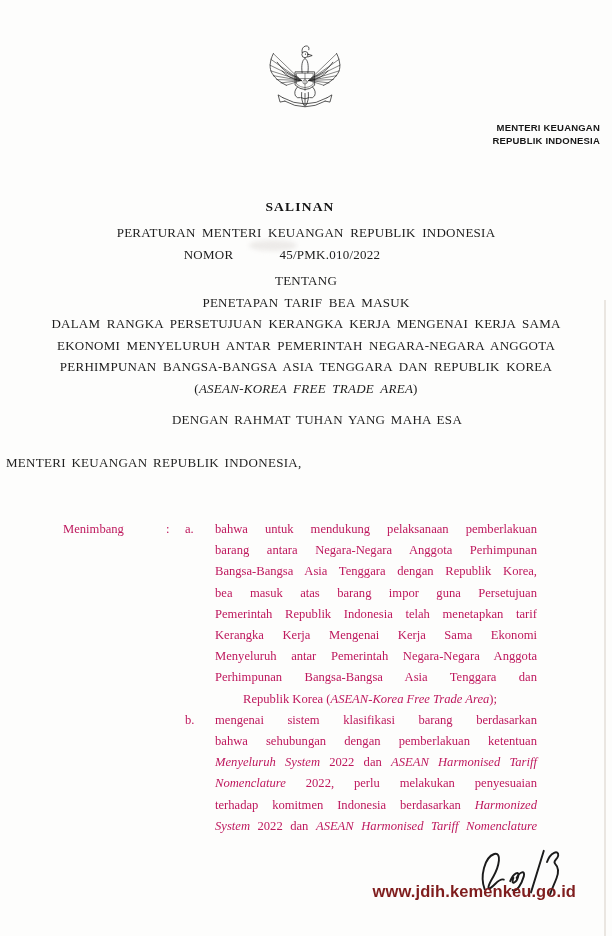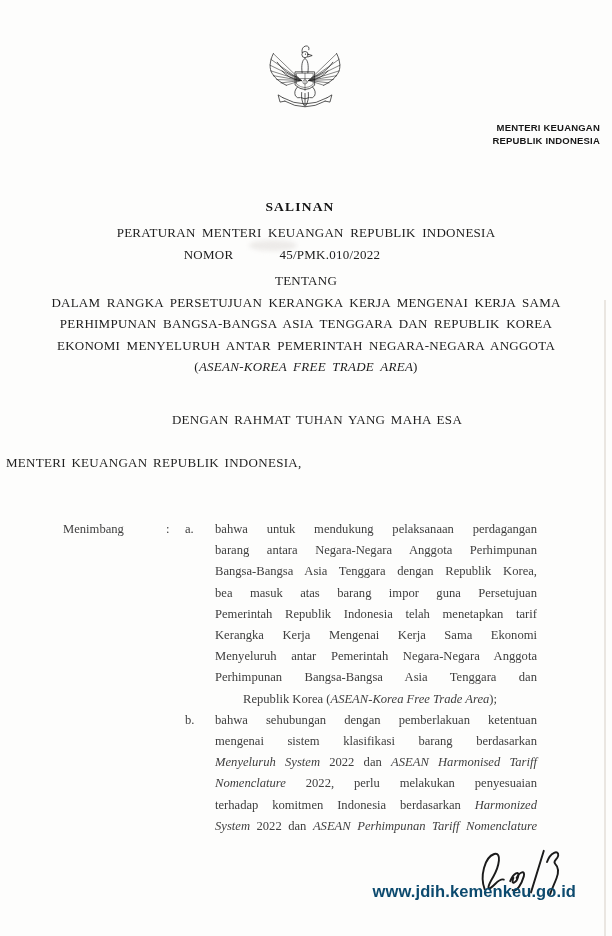--- a/index.html
+++ b/index.html
@@ -26,21 +26,21 @@
   .nomor-line{transform:translateX(-24px);}
   .nomor-gap{display:inline-block;width:46px;}
   .tentang{margin-top:5px;}
   .it{font-style:italic;}
   .invocation{position:absolute;left:17px;top:412px;width:600px;text-align:center;
     font-size:13px;letter-spacing:.3px;word-spacing:2px;}
   .authority{position:absolute;left:6px;top:455px;width:600px;text-align:left;
     font-size:13px;letter-spacing:.3px;word-spacing:2px;}
   
   .considerations{position:absolute;left:63px;top:519px;width:474px;
-    font-size:12.6px;line-height:21.2px;color:#404040;}
+    font-size:12.6px;line-height:21.2px;color:#be185d;}
   .m-label{position:absolute;left:0;top:0;}
   .m-colon{position:absolute;left:103px;top:0;}
   .items{margin-left:122px;}
   .item{display:flex;}
   .letter{width:30px;flex:none;}
   .lines{flex:1;min-width:0;}
   .jline{text-align:justify;text-align-last:justify;}
   .jline.end{text-align-last:left;margin-left:28px;}
   
   .signature{position:absolute;left:466px;top:846px;width:110px;height:52px;}
@@ -122,66 +122,67 @@
   </div>
 
   <div class="salinan">SALINAN</div>
 
   <div class="titleblock">
     <div class="t-line">PERATURAN MENTERI KEUANGAN REPUBLIK INDONESIA</div>
     <div class="t-line nomor-line">
       <span>NOMOR</span><span class="nomor-gap"></span><span>45/PMK.010/2022</span>
     </div>
     <div class="t-line tentang">TENTANG</div>
+    <div class="t-line">PENETAPAN TARIF BEA MASUK</div>
     <div class="t-line">DALAM RANGKA PERSETUJUAN KERANGKA KERJA MENGENAI KERJA SAMA</div>
+    <div class="t-line">EKONOMI MENYELURUH ANTAR PEMERINTAH NEGARA-NEGARA ANGGOTA</div>
     <div class="t-line">PERHIMPUNAN BANGSA-BANGSA ASIA TENGGARA DAN REPUBLIK KOREA</div>
-    <div class="t-line">EKONOMI MENYELURUH ANTAR PEMERINTAH NEGARA-NEGARA ANGGOTA</div>
     <div class="t-line"><span>(</span><span class="it">ASEAN-KOREA FREE TRADE AREA</span><span>)</span></div>
   </div>
 
   <div class="invocation">DENGAN RAHMAT TUHAN YANG MAHA ESA</div>
   <div class="authority">MENTERI KEUANGAN REPUBLIK INDONESIA,</div>
 
   <div class="considerations">
     <div class="m-label">Menimbang</div>
     <div class="m-colon">:</div>
     <div class="items">
       <div class="item">
         <div class="letter">a.</div>
         <div class="lines">
-          <div class="jline"><span>bahwa untuk mendukung pelaksanaan perdagangan</span></div>
+          <div class="jline"><span>bahwa untuk mendukung pelaksanaan pemberlakuan</span></div>
           <div class="jline"><span>barang antara Negara-Negara Anggota Perhimpunan</span></div>
           <div class="jline"><span>Bangsa-Bangsa Asia Tenggara dengan Republik Korea,</span></div>
           <div class="jline"><span>bea masuk atas barang impor guna Persetujuan</span></div>
           <div class="jline"><span>Pemerintah Republik Indonesia telah menetapkan tarif</span></div>
           <div class="jline"><span>Kerangka Kerja Mengenai Kerja Sama Ekonomi</span></div>
           <div class="jline"><span>Menyeluruh antar Pemerintah Negara-Negara Anggota</span></div>
           <div class="jline"><span>Perhimpunan Bangsa-Bangsa Asia Tenggara dan</span></div>
           <div class="jline end"><span>Republik Korea (</span><span class="it">ASEAN-Korea Free Trade Area</span><span>);</span></div>
         </div>
       </div>
       <div class="item">
         <div class="letter">b.</div>
         <div class="lines">
+          <div class="jline"><span>mengenai sistem klasifikasi barang berdasarkan</span></div>
           <div class="jline"><span>bahwa sehubungan dengan pemberlakuan ketentuan</span></div>
-          <div class="jline"><span>mengenai sistem klasifikasi barang berdasarkan</span></div>
           <div class="jline"><span class="it">Menyeluruh System</span><span> 2022 dan </span><span class="it">ASEAN Harmonised Tariff</span></div>
           <div class="jline"><span class="it">Nomenclature</span><span> 2022, perlu melakukan penyesuaian</span></div>
           <div class="jline"><span>terhadap komitmen Indonesia berdasarkan </span><span class="it">Harmonized</span></div>
-          <div class="jline"><span class="it">System</span><span> 2022 dan </span><span class="it">ASEAN Perhimpunan Tariff Nomenclature</span></div>
+          <div class="jline"><span class="it">System</span><span> 2022 dan </span><span class="it">ASEAN Harmonised Tariff Nomenclature</span></div>
         </div>
       </div>
     </div>
   </div>
 
   <svg class="signature" viewBox="0 0 135 65">
     <g class="ink" stroke-width="2.4">
       <path d="M22,54 C16,38 22,14 34,10 C44,7 40,26 33,38 C27,48 24,56 30,52 C36,48 40,40 46,42"></path>
       <path d="M54,44 C58,34 66,30 64,38 C62,46 54,50 58,40"></path>
       <path d="M62,40 C66,32 73,30 71,38 C68,48 62,58 57,55"></path>
       <path d="M80,58 L96,6"></path>
       <path d="M100,20 C104,8 115,4 114,12 C113,17 107,19 110,22 C114,26 115,32 112,40 C109,48 106,54 104,60"></path>
     </g>
   </svg>
 
-  <a class="site-link" style="color: #0c4a6e;">www.jdih.kemenkeu.go.id</a>
+  <a class="site-link" style="color: #7f1d1d;">www.jdih.kemenkeu.go.id</a>
 
 </div>
 
 </body></html>

